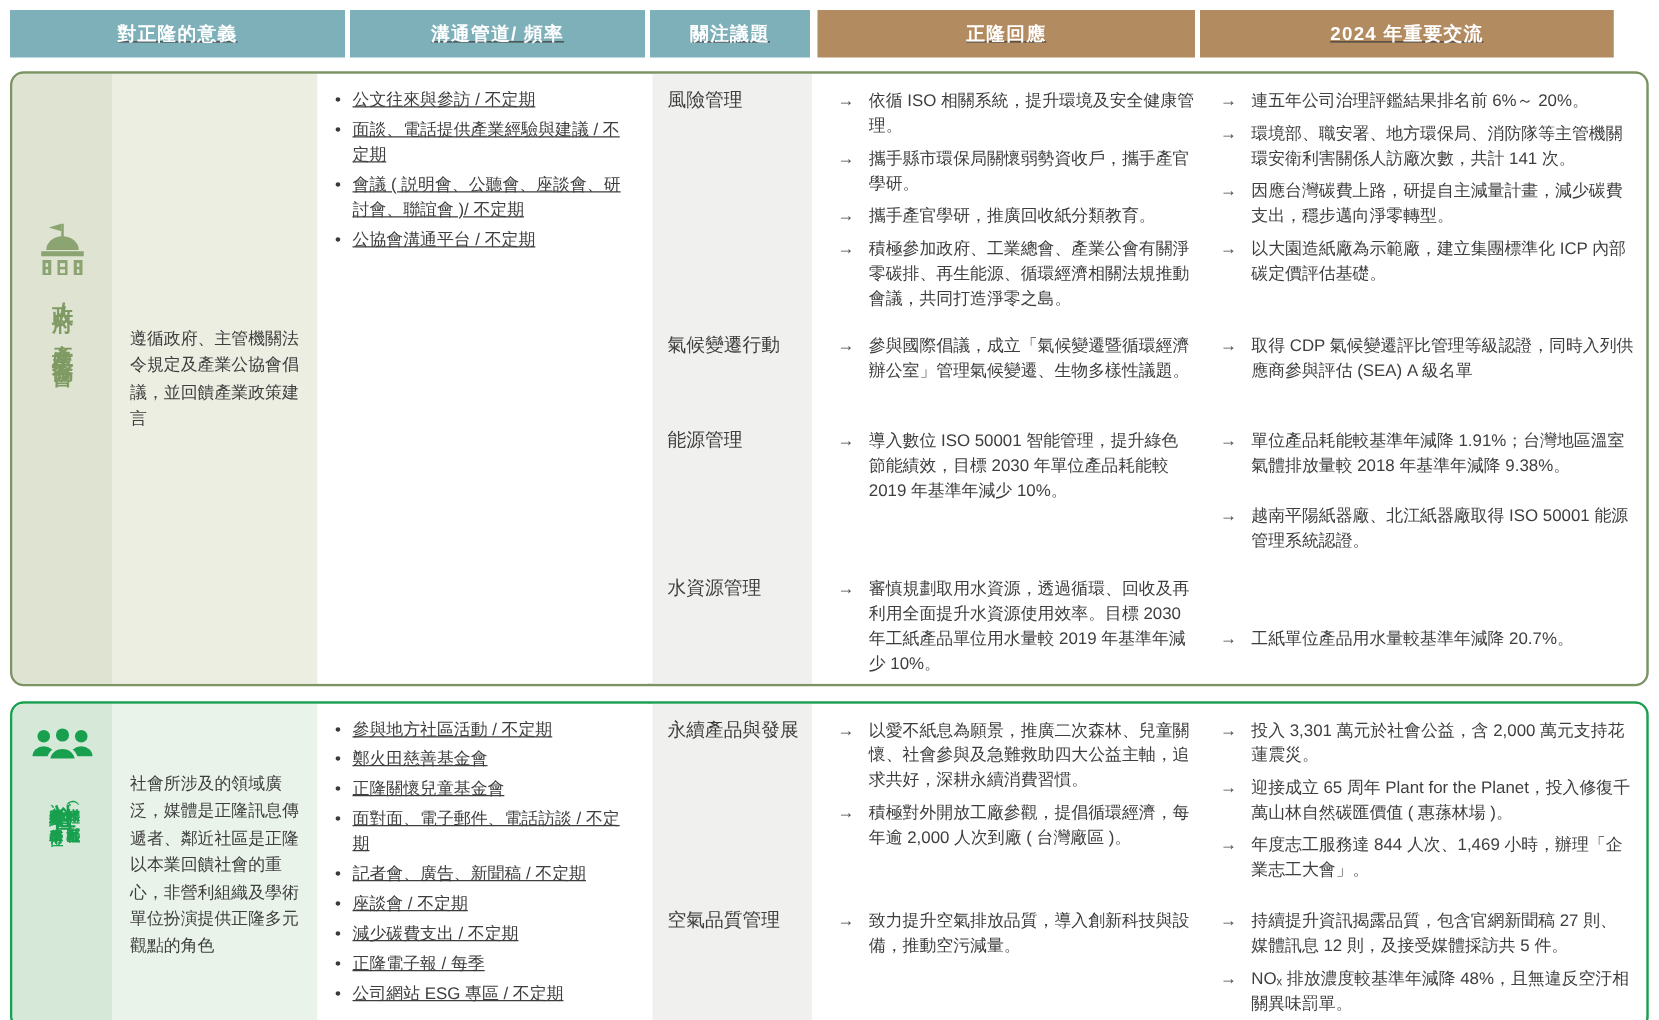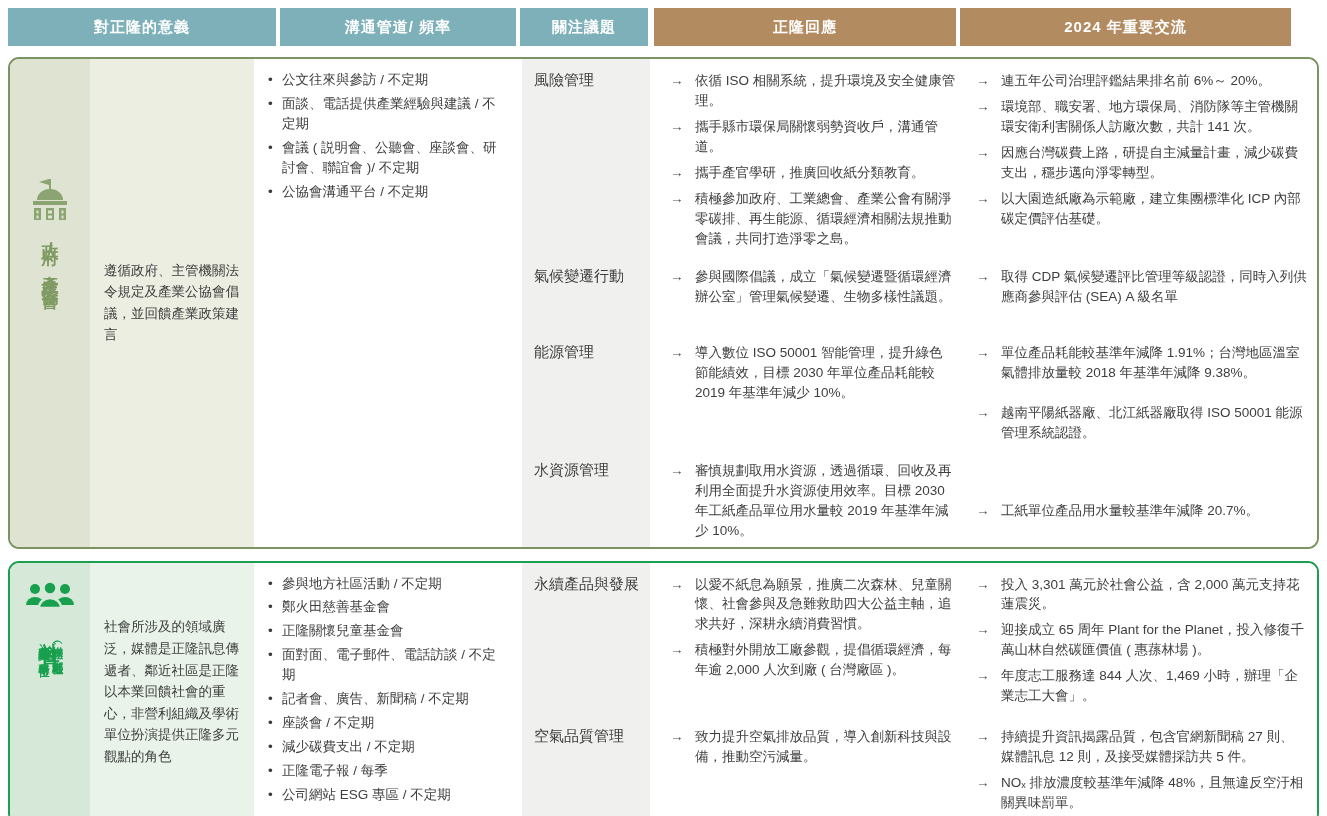--- a/index.html
+++ b/index.html
@@ -5,21 +5,21 @@
   * { margin:0; padding:0; box-sizing:border-box; }
   html,body { background:#ffffff; }
   body {
     width:1327px; height:816px;
     font-family:"Liberation Sans","DejaVu Sans",sans-serif;
     color:#3e3e3e;
   }
   .page { padding:8px; }
 
   
-  .hdr { display:flex; margin-bottom:11px; }
+  .hdr { display:flex; margin-bottom:11px;text-decoration:underline; }
   .hcell {
     height:38px; display:flex; align-items:center; justify-content:center;
     color:#ffffff; font-weight:bold; font-size:15px; letter-spacing:1px;
   }
   .hcell.teal { background:#7db0b9; }
   .hcell.brown{ background:#b38b60; }
   .hc1{ width:268px; margin-right:4px; }
   .hc2{ width:236px; margin-right:4px; }
   .hc3{ width:128px; margin-right:6px; }
   .hc4{ width:302px; margin-right:4px; }
@@ -65,21 +65,21 @@
     background:linear-gradient(90deg,#f0f0ee 0,#f0f0ee 128px,#ffffff 128px);
   }
   .gov .tre { grid-template-rows:minmax(192px,auto) minmax(76px,auto) minmax(84px,auto) auto; }
   .soc .tre { grid-template-rows:minmax(140px,auto) auto; }
 
   .topic  { padding:12px 6px 0 12px; font-size:15px; }
   .resp   { padding:12px 4px 0 16px; }
   .exch   { padding:12px 10px 0 16px; }
 
   ul { list-style:none; font-size:13.5px; line-height:1.48; }
-  ul.bullets li { position:relative; padding-left:16px; margin-bottom:4px; }
+  ul.bullets li { position:relative; padding-left:16px; margin-bottom:4px;text-decoration:underline; }
   ul.bullets li::before { content:"•"; position:absolute; left:2px; top:0; color:#3a3a3a; }
   ul.arrows li { position:relative; padding-left:25px; margin-bottom:6px; }
   ul.arrows li::before { content:"→"; position:absolute; left:0; top:0; color:#4a4a4a; }
   ul.arrows.offset40 { margin-top:40px; }
   ul.arrows.gap2 li + li { margin-top:20px; }
 </style>
 </head>
 <body>
 
 <div class="page">
@@ -124,21 +124,21 @@
           <li>公協會溝通平台 / 不定期</li>
         </ul>
     </div>
 
     <div class="tre">
 
       <div class="topic">風險管理</div>
       <div class="resp">
         <ul class="arrows">
             <li>依循 ISO 相關系統，提升環境及安全健康管理。</li>
-            <li>攜手縣市環保局關懷弱勢資收戶，溝通管道。</li>
+            <li>攜手縣市環保局關懷弱勢資收戶，攜手產官學研。</li>
             <li>攜手產官學研，推廣回收紙分類教育。</li>
             <li>積極參加政府、工業總會、產業公會有關淨零碳排、再生能源、循環經濟相關法規推動會議，共同打造淨零之島。</li>
           </ul>
       </div>
       <div class="exch">
         <ul class="arrows">
             <li>連五年公司治理評鑑結果排名前 6%～ 20%。</li>
             <li>環境部、職安署、地方環保局、消防隊等主管機關環安衛利害關係人訪廠次數，共計 141 次。</li>
             <li>因應台灣碳費上路，研提自主減量計畫，減少碳費支出，穩步邁向淨零轉型。</li>
             <li>以大園造紙廠為示範廠，建立集團標準化 ICP 內部碳定價評估基礎。</li>

